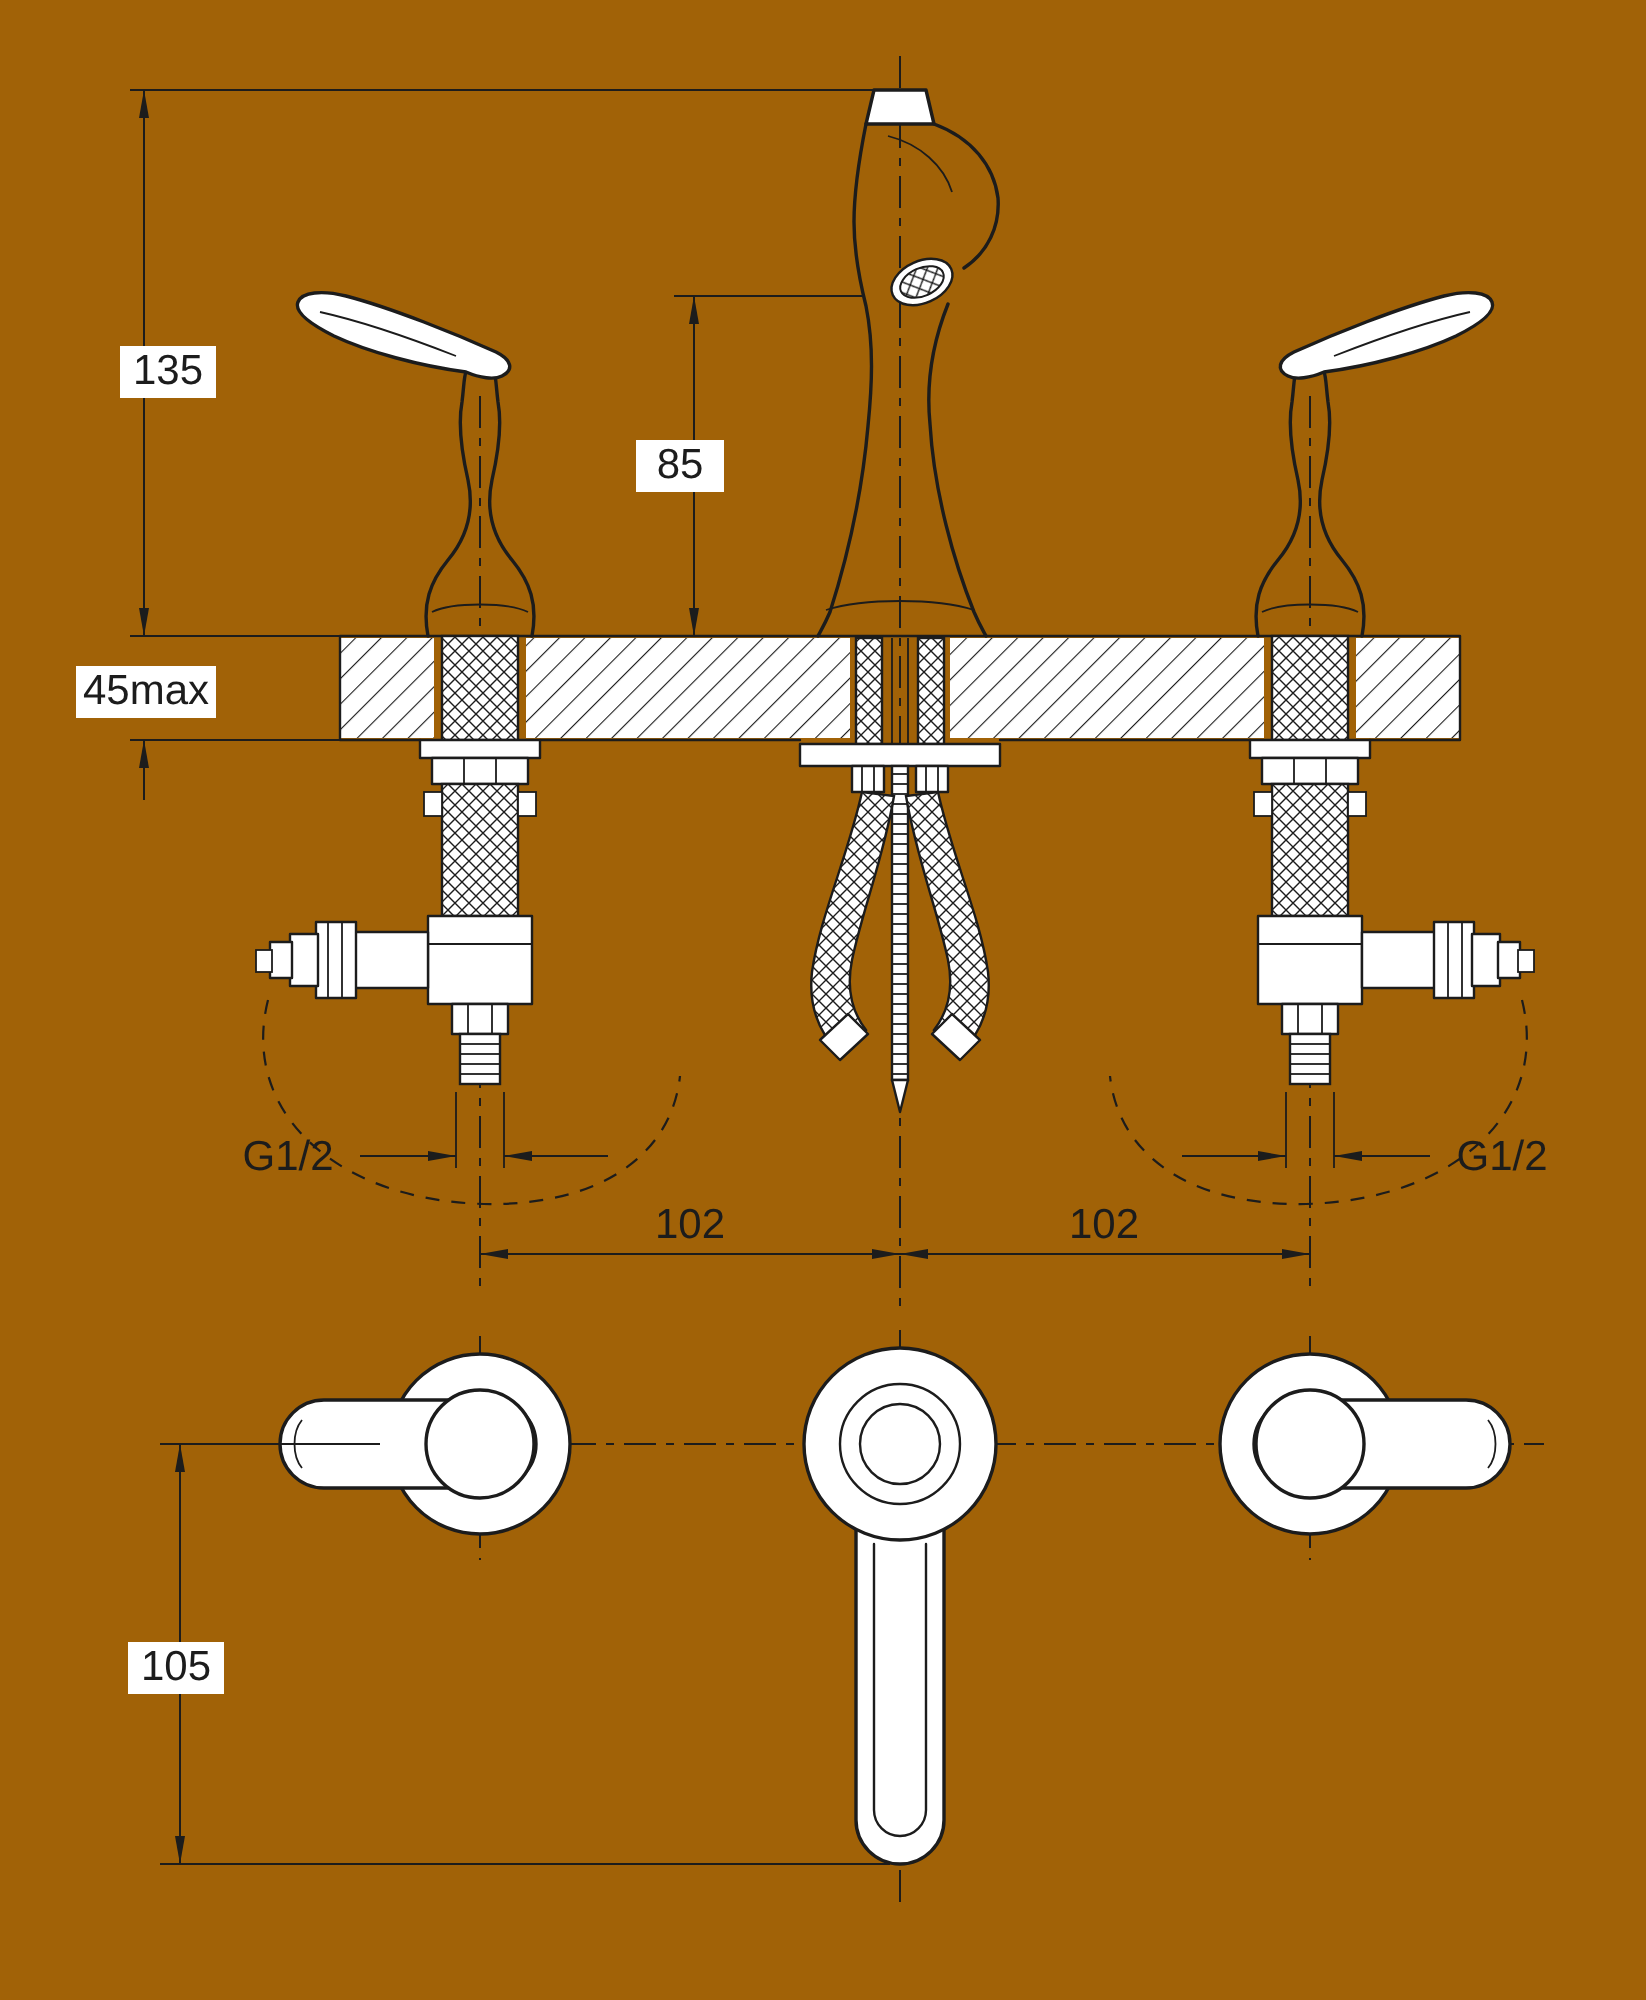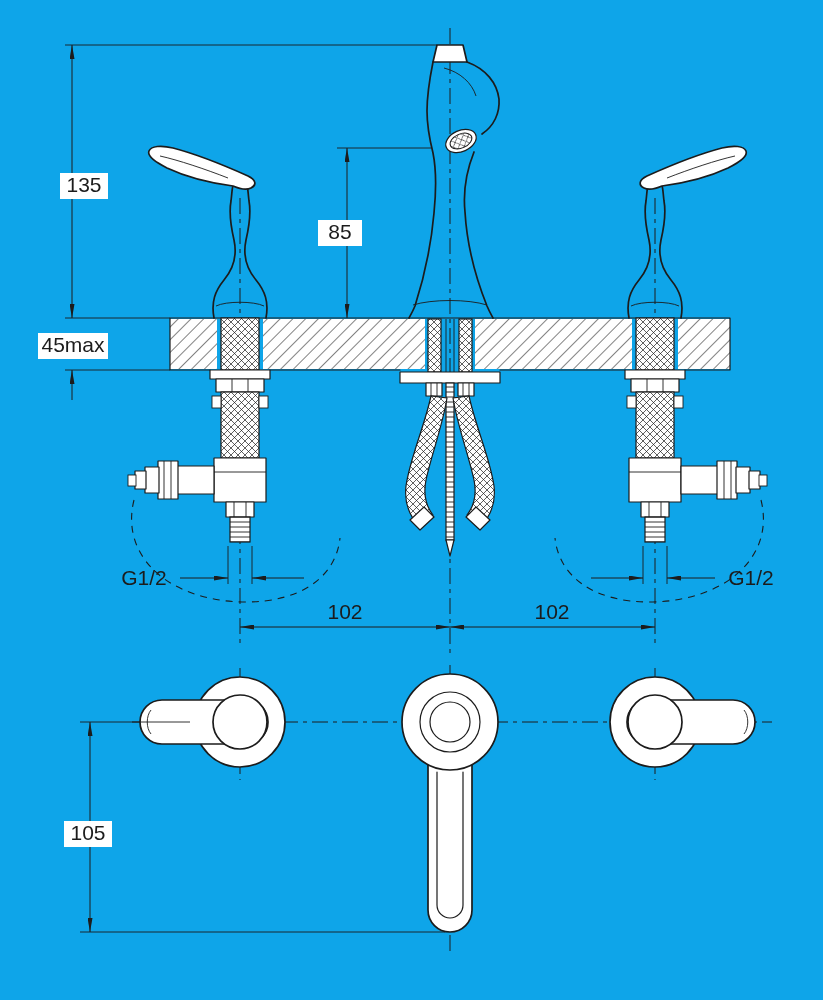--- a/index.html
+++ b/index.html
@@ -1,16 +1,16 @@
 <!DOCTYPE html>
 <html><head>
 <meta charset="utf-8">
 <style>
   html,body{margin:0;padding:0;background:#ffffff;}
-  .drawing-wrap{width:823px;height:1000px;background:#0ea5e9;overflow:hidden;}
+  .drawing-wrap{width:823px;height:1000px;background:#a16207;overflow:hidden;}
   svg{display:block;}
   .ol{fill:none;stroke:#1c1c1c;stroke-width:1.7;stroke-linecap:round;stroke-linejoin:round;}
   .md{fill:none;stroke:#1c1c1c;stroke-width:1.2;stroke-linecap:round;stroke-linejoin:round;}
   .thin{fill:none;stroke:#1c1c1c;stroke-width:0.9;}
   .dim{fill:none;stroke:#1c1c1c;stroke-width:1;}
   .cl{fill:none;stroke:#1c1c1c;stroke-width:1;stroke-dasharray:16 5 4 5;}
   .dash{fill:none;stroke:#1c1c1c;stroke-width:1.1;stroke-dasharray:7 6;}
   .wf{fill:#ffffff;}
   .dim-text{font-family:"Liberation Sans","DejaVu Sans",sans-serif;font-size:21px;fill:#1c1c1c;}
 </style>

